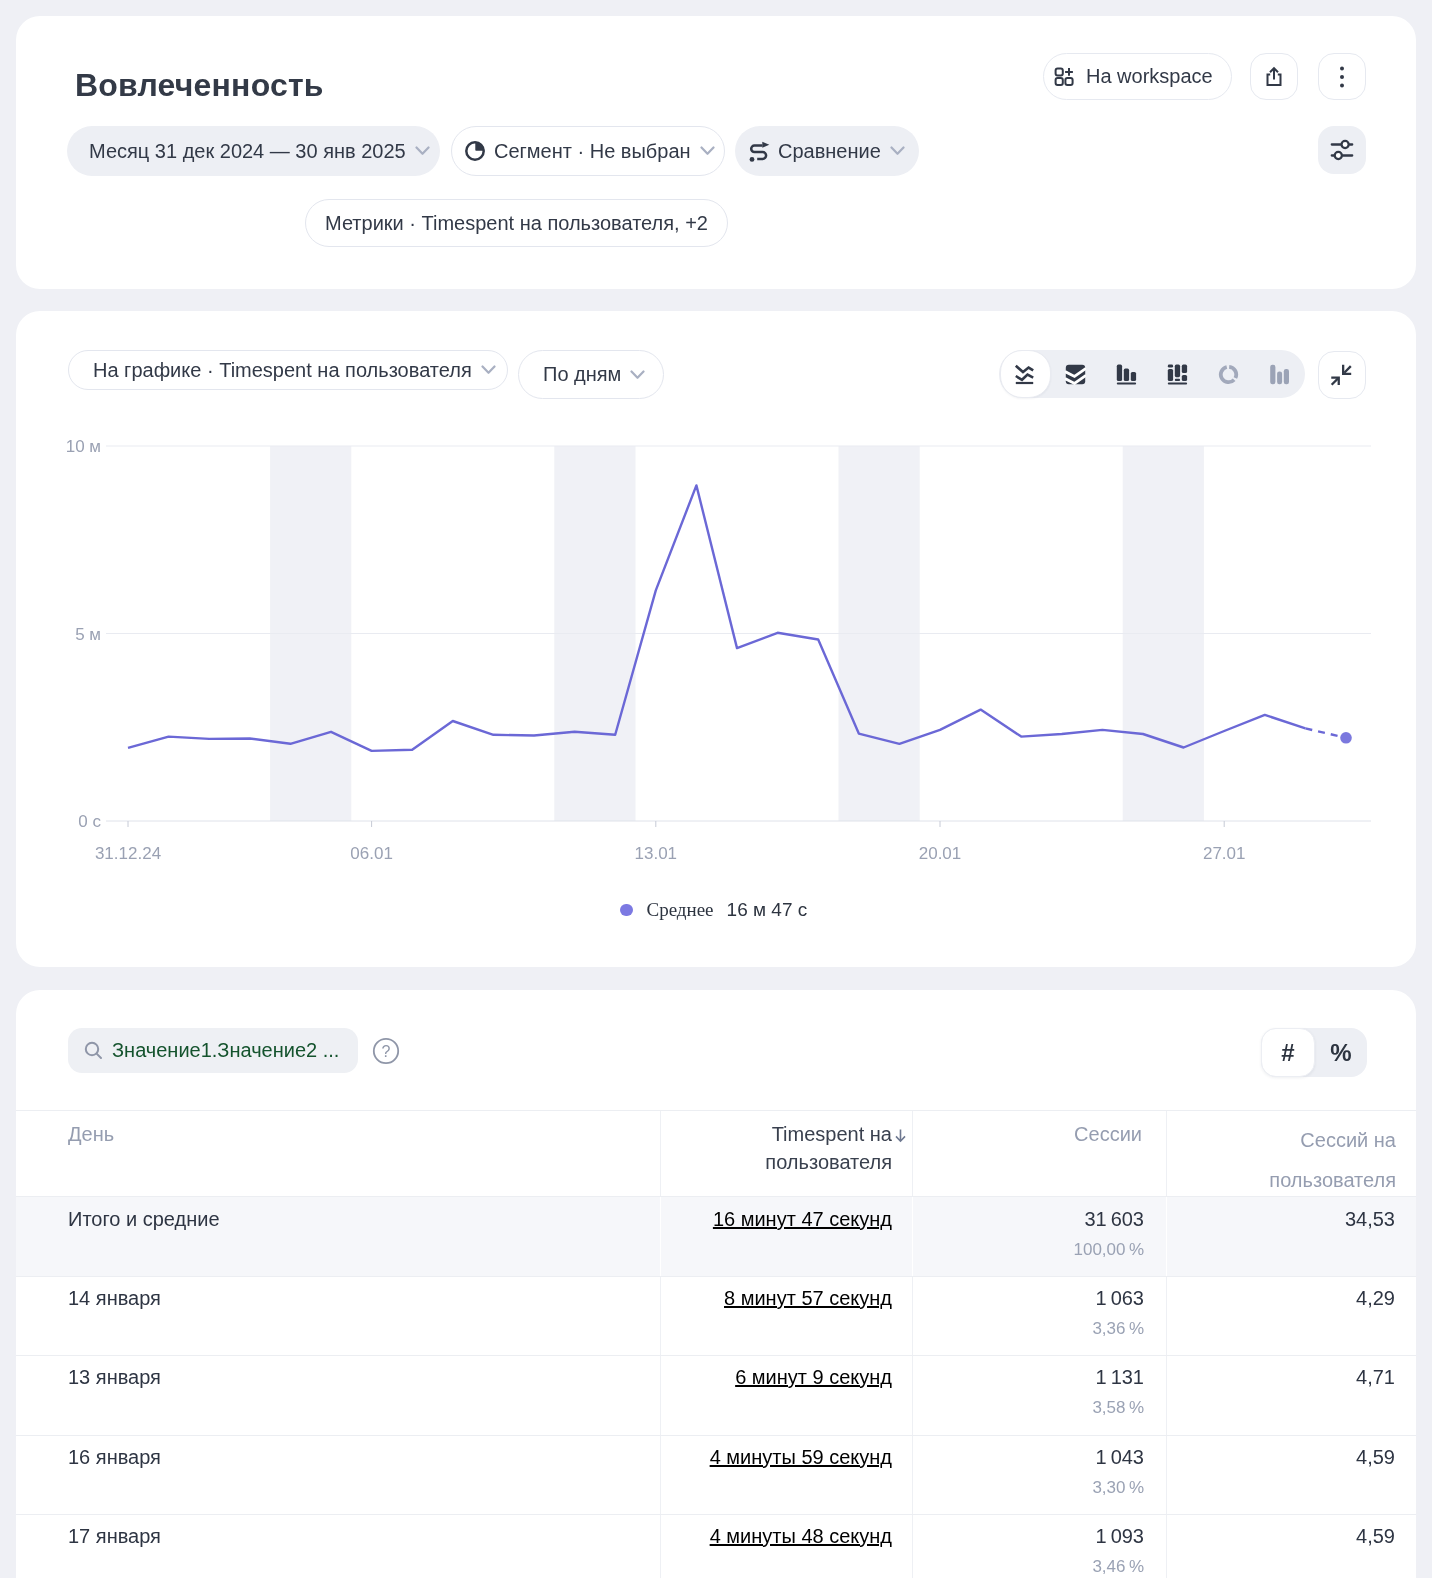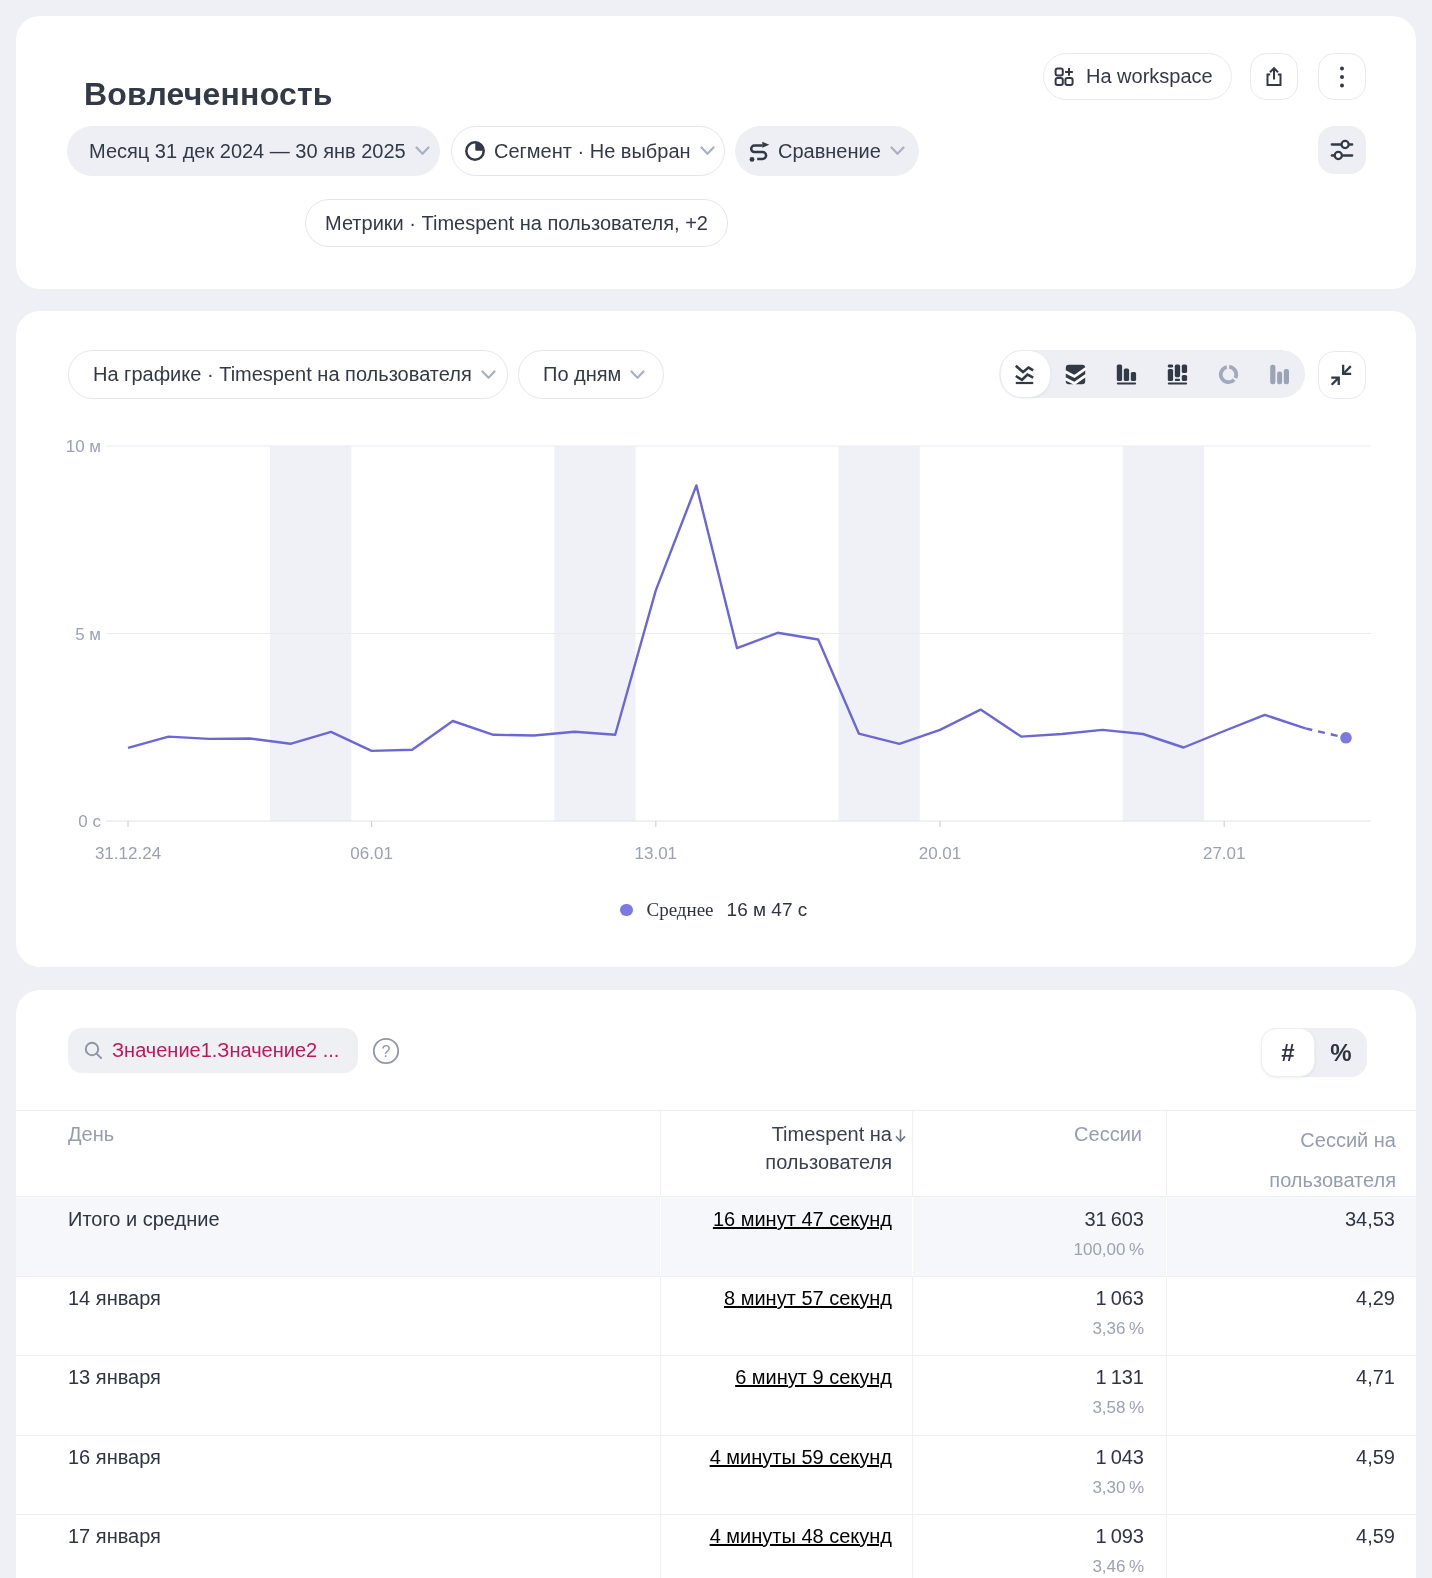--- a/index.html
+++ b/index.html
@@ -5,21 +5,21 @@
   body{width:1432px;height:1578px;background:#eff0f5;font-family:"Liberation Sans",sans-serif;overflow:hidden;position:relative;}
   .card{position:absolute;left:16px;width:1400px;background:#fff;border-radius:24px;}
   .c1{top:16px;height:273px;}
   .c2{top:311px;height:656px;}
   .c3{top:990px;height:640px;}
   .abs{position:absolute;}
   .chip{position:absolute;display:flex;align-items:center;box-sizing:border-box;border-radius:25px;font-size:20px;color:#323947;white-space:nowrap;}
   .chip.gray{background:#edeff4;}
   .chip.line{background:#fff;border:1px solid #e3e6ee;}
   .chev{margin-left:9px;flex:0 0 auto;}
-  h1{position:absolute;left:52px;top:44px;margin:16px;font-size:32px;font-weight:bold;color:#333a47;letter-spacing:0.2px;}
+  h1{position:absolute;left:52px;top:44px;margin:7px;font-size:32px;font-weight:bold;color:#333a47;letter-spacing:0.2px;}
   .btn{position:absolute;box-sizing:border-box;background:#fff;border:1px solid #e6e9f0;display:flex;align-items:center;justify-content:center;}
   .hdr-gray{color:#959db0;}
   .rborder{left:0;width:1400px;height:1px;background:#eceef2;}
   .cell1{left:52px;font-size:20px;color:#2e3543;line-height:24px;}
   .cell2{right:524px;font-size:20px;color:#000000;line-height:24px;text-decoration:underline;}
   .cell3{right:272px;font-size:20px;color:#2e3543;line-height:24px;}
   .cell4{right:21px;font-size:20px;color:#2e3543;line-height:24px;}
   .cellp{right:272px;font-size:17px;color:#9aa2b4;line-height:20px;}
 </style></head>
 <body>
@@ -86,21 +86,21 @@
       <circle cx="15.1" cy="6.5" r="3.6" fill="#fff"></circle>
       <path d="M1.8 17.5 H4.2 M13 17.5 H22.2" stroke-linecap="round"></path>
       <circle cx="8.3" cy="17.5" r="3.6" fill="#fff"></circle>
     </svg>
   </div>
 
   <div class="chip line" style="left:289px;top:183px;height:48px;padding:0 19px;">Метрики · Timespent на пользователя, +2</div>
 </div>
 
 <div class="card c2">
-  <div class="chip line" style="left:52px;top:39px;height:49px;padding:0 11px 0 24px;">
+  <div class="chip line" style="left:52px;top:39px;height:40px;padding:0 11px 0 24px;">
     На графике · Timespent на пользователя
     <svg class="chev" width="15" height="10" viewBox="0 0 15 10" fill="none" stroke="#a9b0c2" stroke-width="2.2" stroke-linecap="round" stroke-linejoin="round">
         <path d="M1.5 1.5 L7.5 7.8 L13.5 1.5"></path>
       </svg>
   </div>
   <div class="chip line" style="left:502px;top:39px;height:49px;padding:0 18px 0 24px;">
     По дням
     <svg class="chev" width="15" height="10" viewBox="0 0 15 10" fill="none" stroke="#a9b0c2" stroke-width="2.2" stroke-linecap="round" stroke-linejoin="round">
         <path d="M1.5 1.5 L7.5 7.8 L13.5 1.5"></path>
       </svg>
@@ -201,21 +201,21 @@
   </div>
 </div>
 
 <div class="card c3">
 
   <div class="abs" style="left:52px;top:38px;width:290px;height:45px;border-radius:14px;background:#eef0f4;display:flex;align-items:center;">
     <svg style="margin-left:15px;" width="21" height="21" viewBox="0 0 21 21" fill="none" stroke="#8f96a8" stroke-width="2">
       <circle cx="9" cy="9" r="6.2"></circle>
       <path d="M13.6 13.6 L18 18" stroke-linecap="round"></path>
     </svg>
-    <span style="font-size:20px;color:#be185d;margin-left:8px;">Значение1.Значение2 ...</span>
+    <span style="font-size:20px;color:#14532d;margin-left:8px;">Значение1.Значение2 ...</span>
   </div>
 
   <div class="abs" style="left:356px;top:47px;width:28px;height:28px;">
     <svg width="28" height="28" viewBox="0 0 28 28" fill="none">
       <circle cx="14" cy="14" r="12.2" stroke="#8f96a8" stroke-width="1.8"></circle>
       <text x="14" y="20" text-anchor="middle" font-size="16" fill="#8f96a8" font-family="Liberation Sans, sans-serif">?</text>
     </svg>
   </div>
 
   <div class="abs" style="left:1245px;top:38px;width:106px;height:49px;border-radius:16px;background:#edeff4;"></div>

